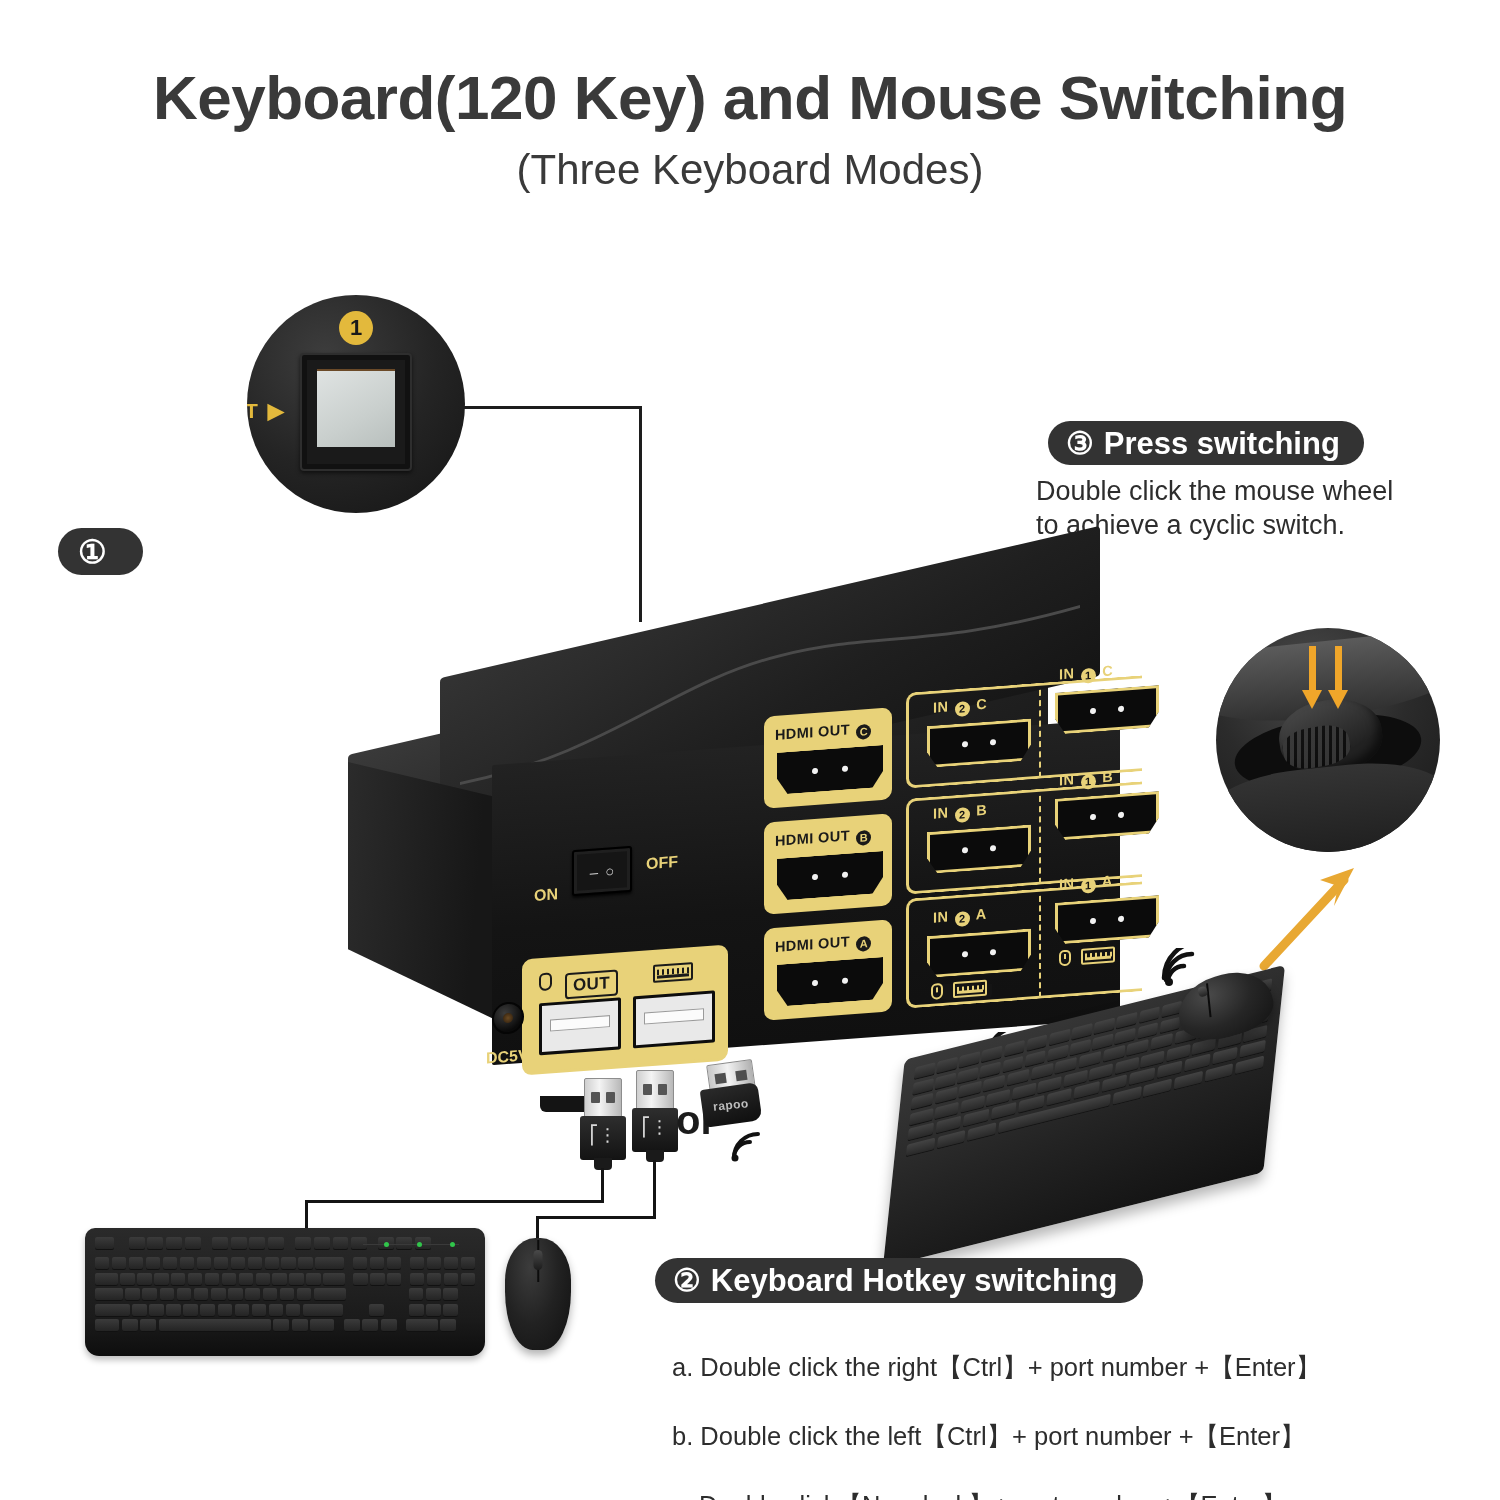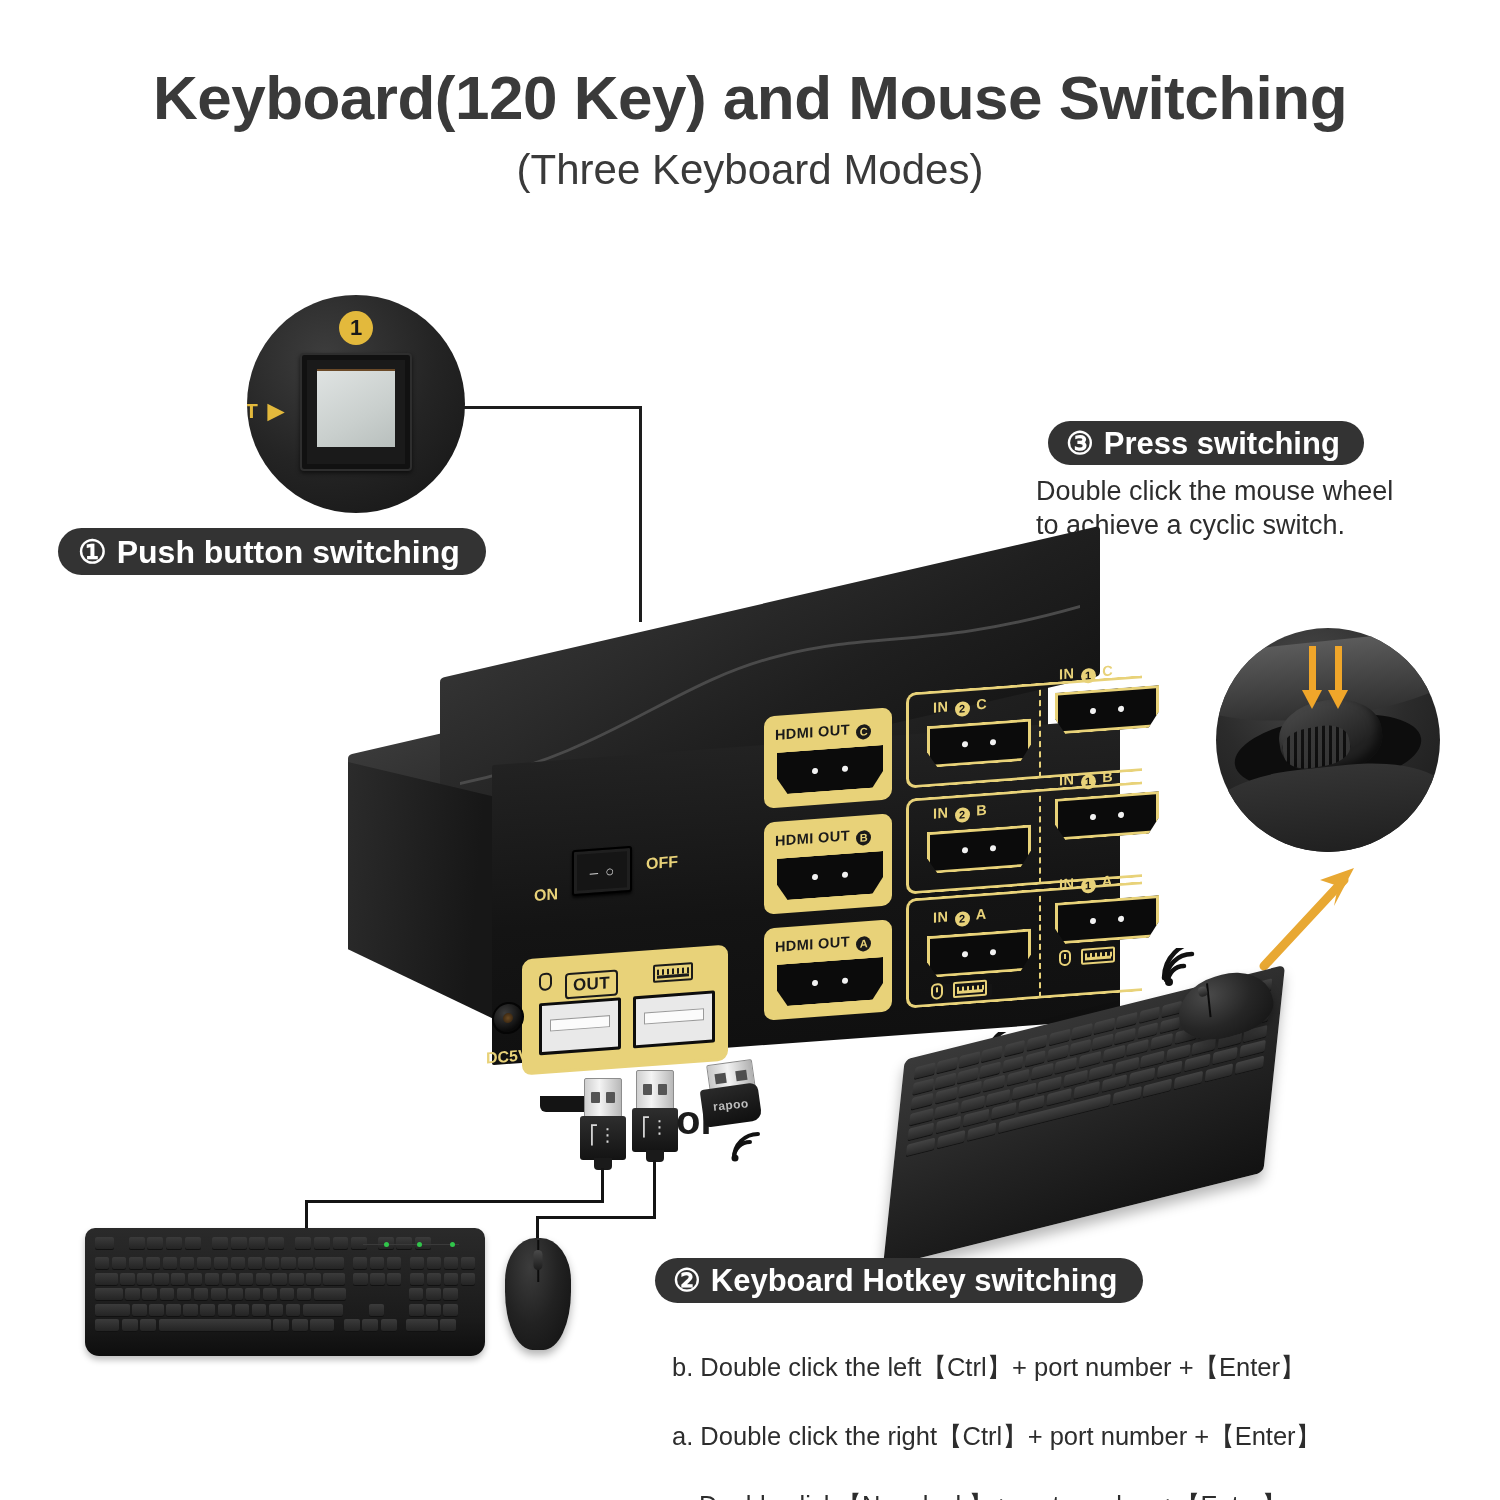--- a/index.html
+++ b/index.html
@@ -372,21 +372,20 @@
   <div id="circle-btn">
     <div class="badge1">1</div>
     <div class="tlabel">T ▶</div>
     <div class="btn-outer">
       <div class="btn-face"></div>
     </div>
   </div>
 
   <div class="pill" id="pill1">
     <span class="circnum">①</span>
-    <span>Push button switching</span>
   </div>
 
   <div class="pill" id="pill3">
     <span class="circnum">③</span>
     <span>Press switching</span>
   </div>
   <div class="body-text" id="text3">Double click the mouse wheel
 to achieve a cyclic switch.</div>
 
   <div id="circle-wheel">
@@ -882,19 +881,19 @@
   <div class="mouse-wired">
     <div class="split"></div>
     <div class="wh"></div>
   </div>
 
   <div class="pill" id="pill2">
     <span class="circnum">②</span>
     <span>Keyboard Hotkey switching</span>
   </div>
   <div class="body-text" id="text2">
+    <span class="ln">a. Double click the right【Ctrl】+ port number +【Enter】</span>
     <span class="ln">b. Double click the left【Ctrl】+ port number +【Enter】</span>
-    <span class="ln">a. Double click the right【Ctrl】+ port number +【Enter】</span>
     <span class="ln">c. Double click【Num lock】+ port number +【Enter】</span>
     
   </div>
 
 </div>
 
 </body></html>

